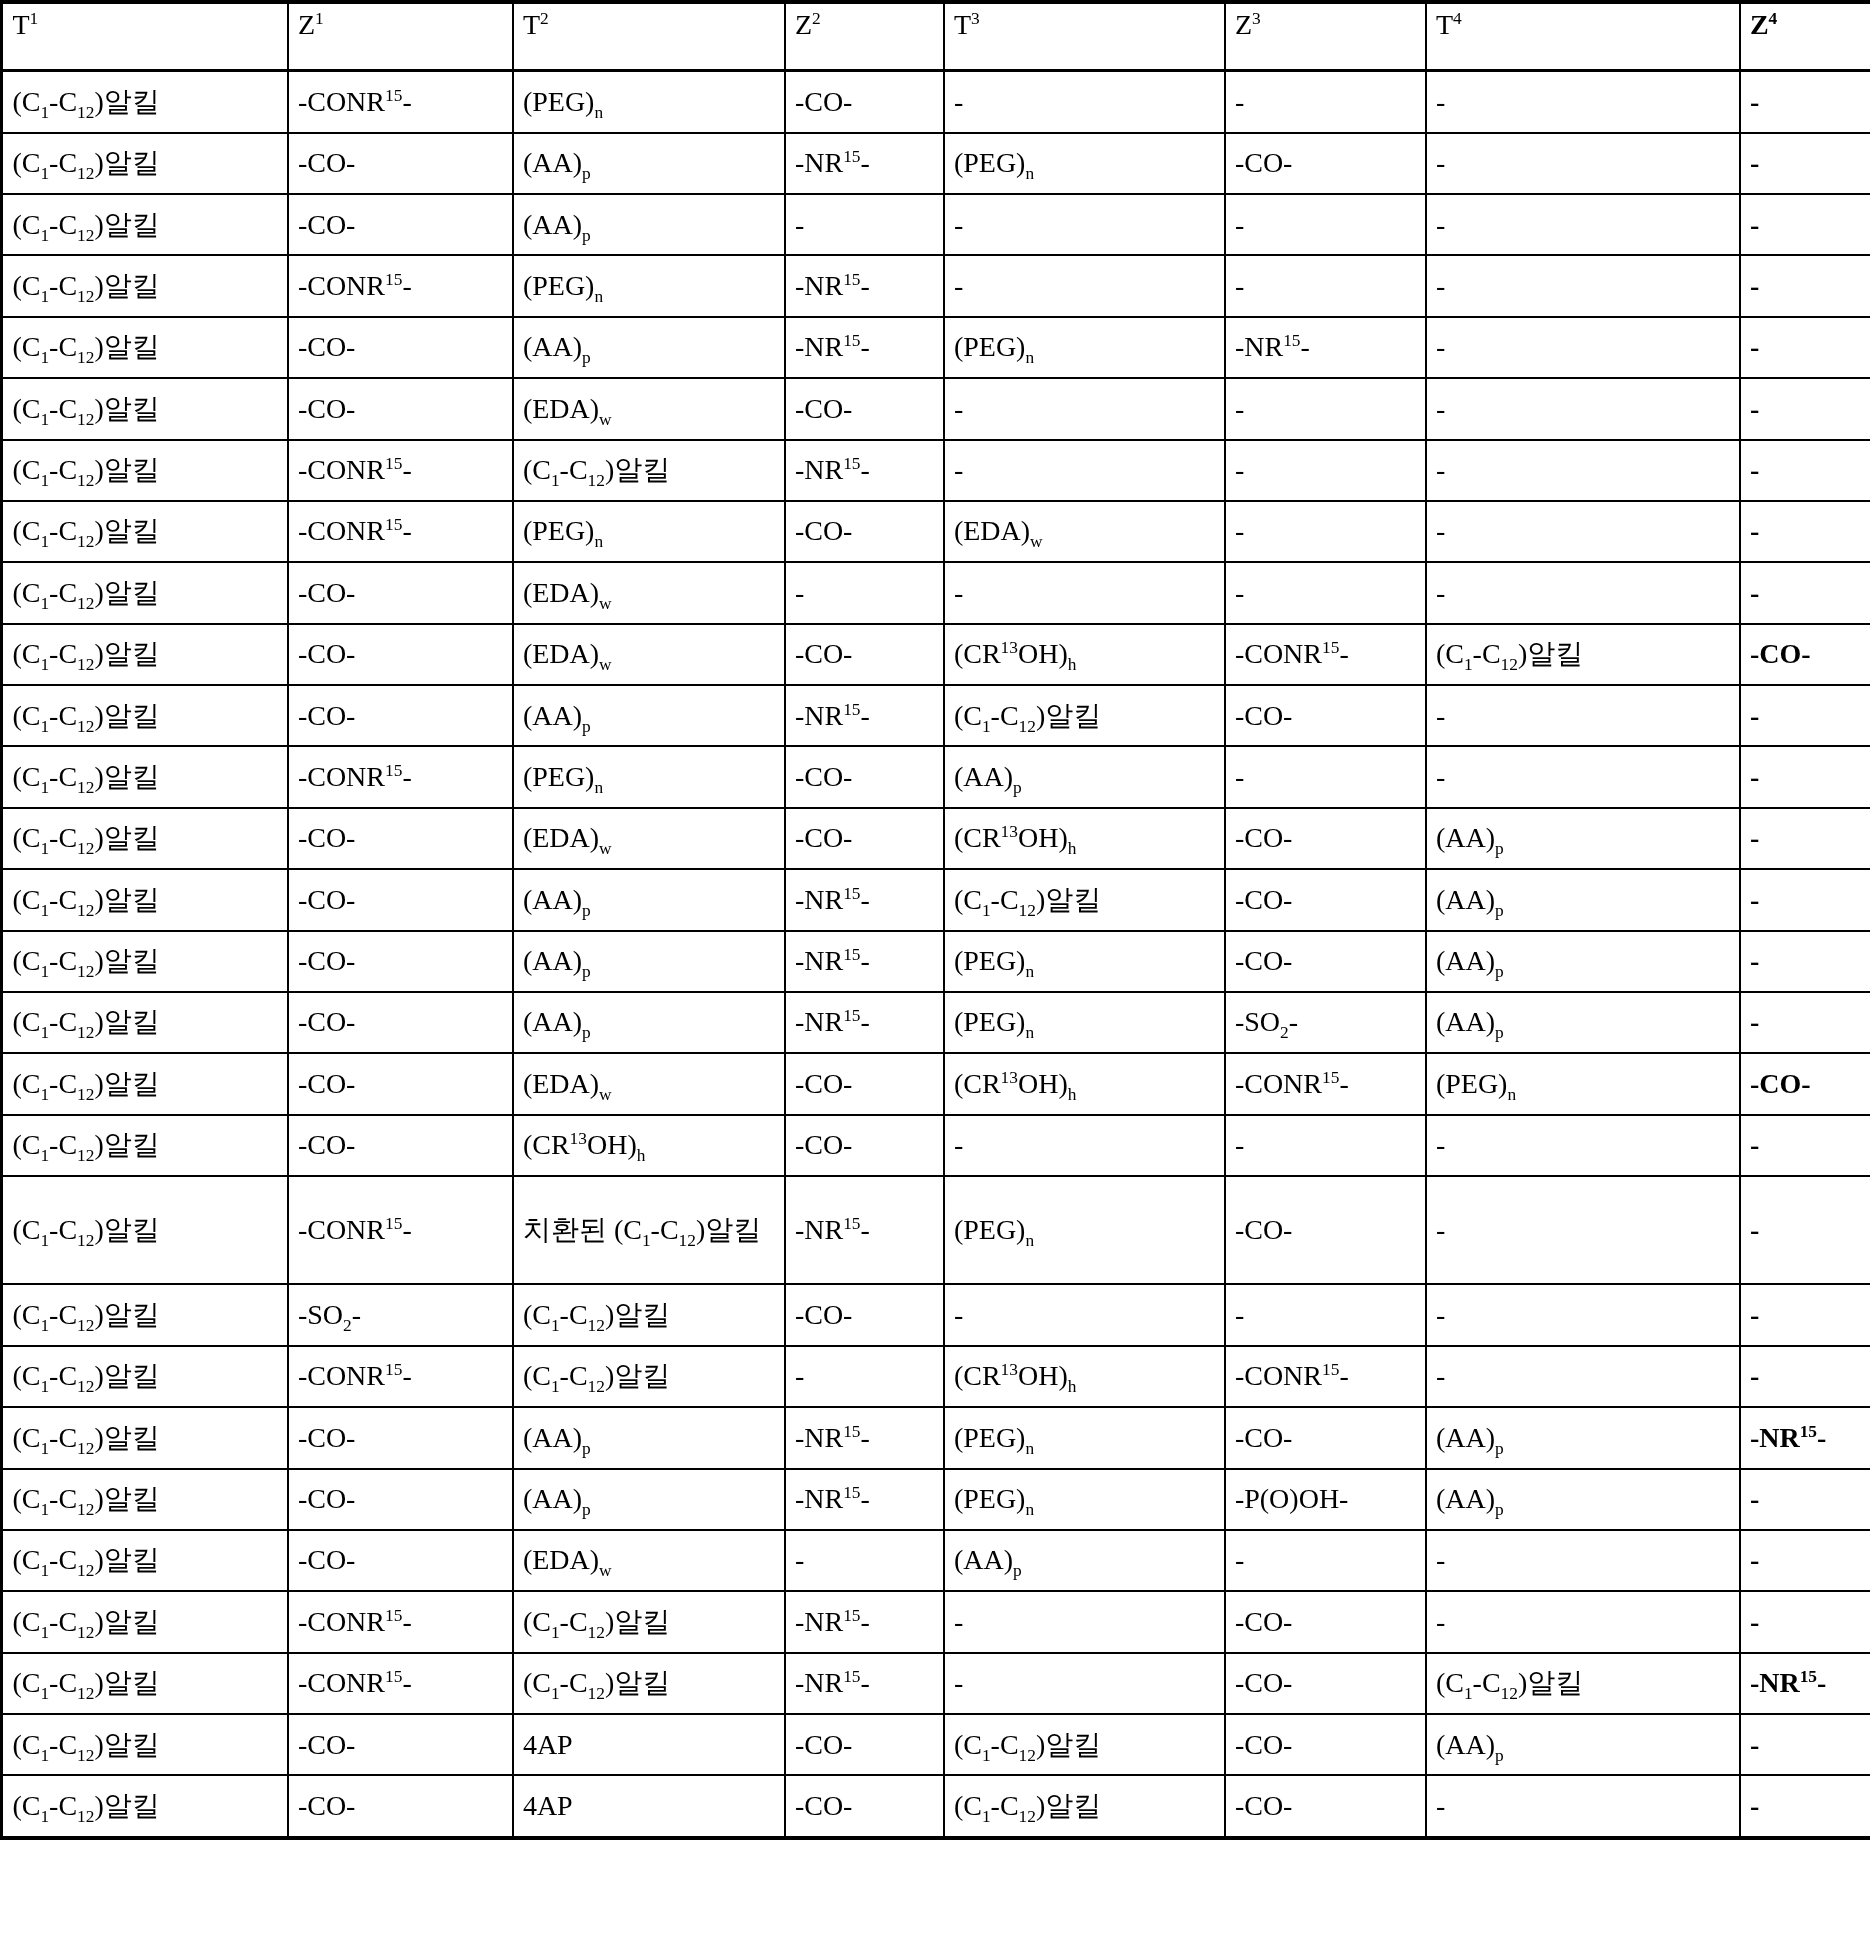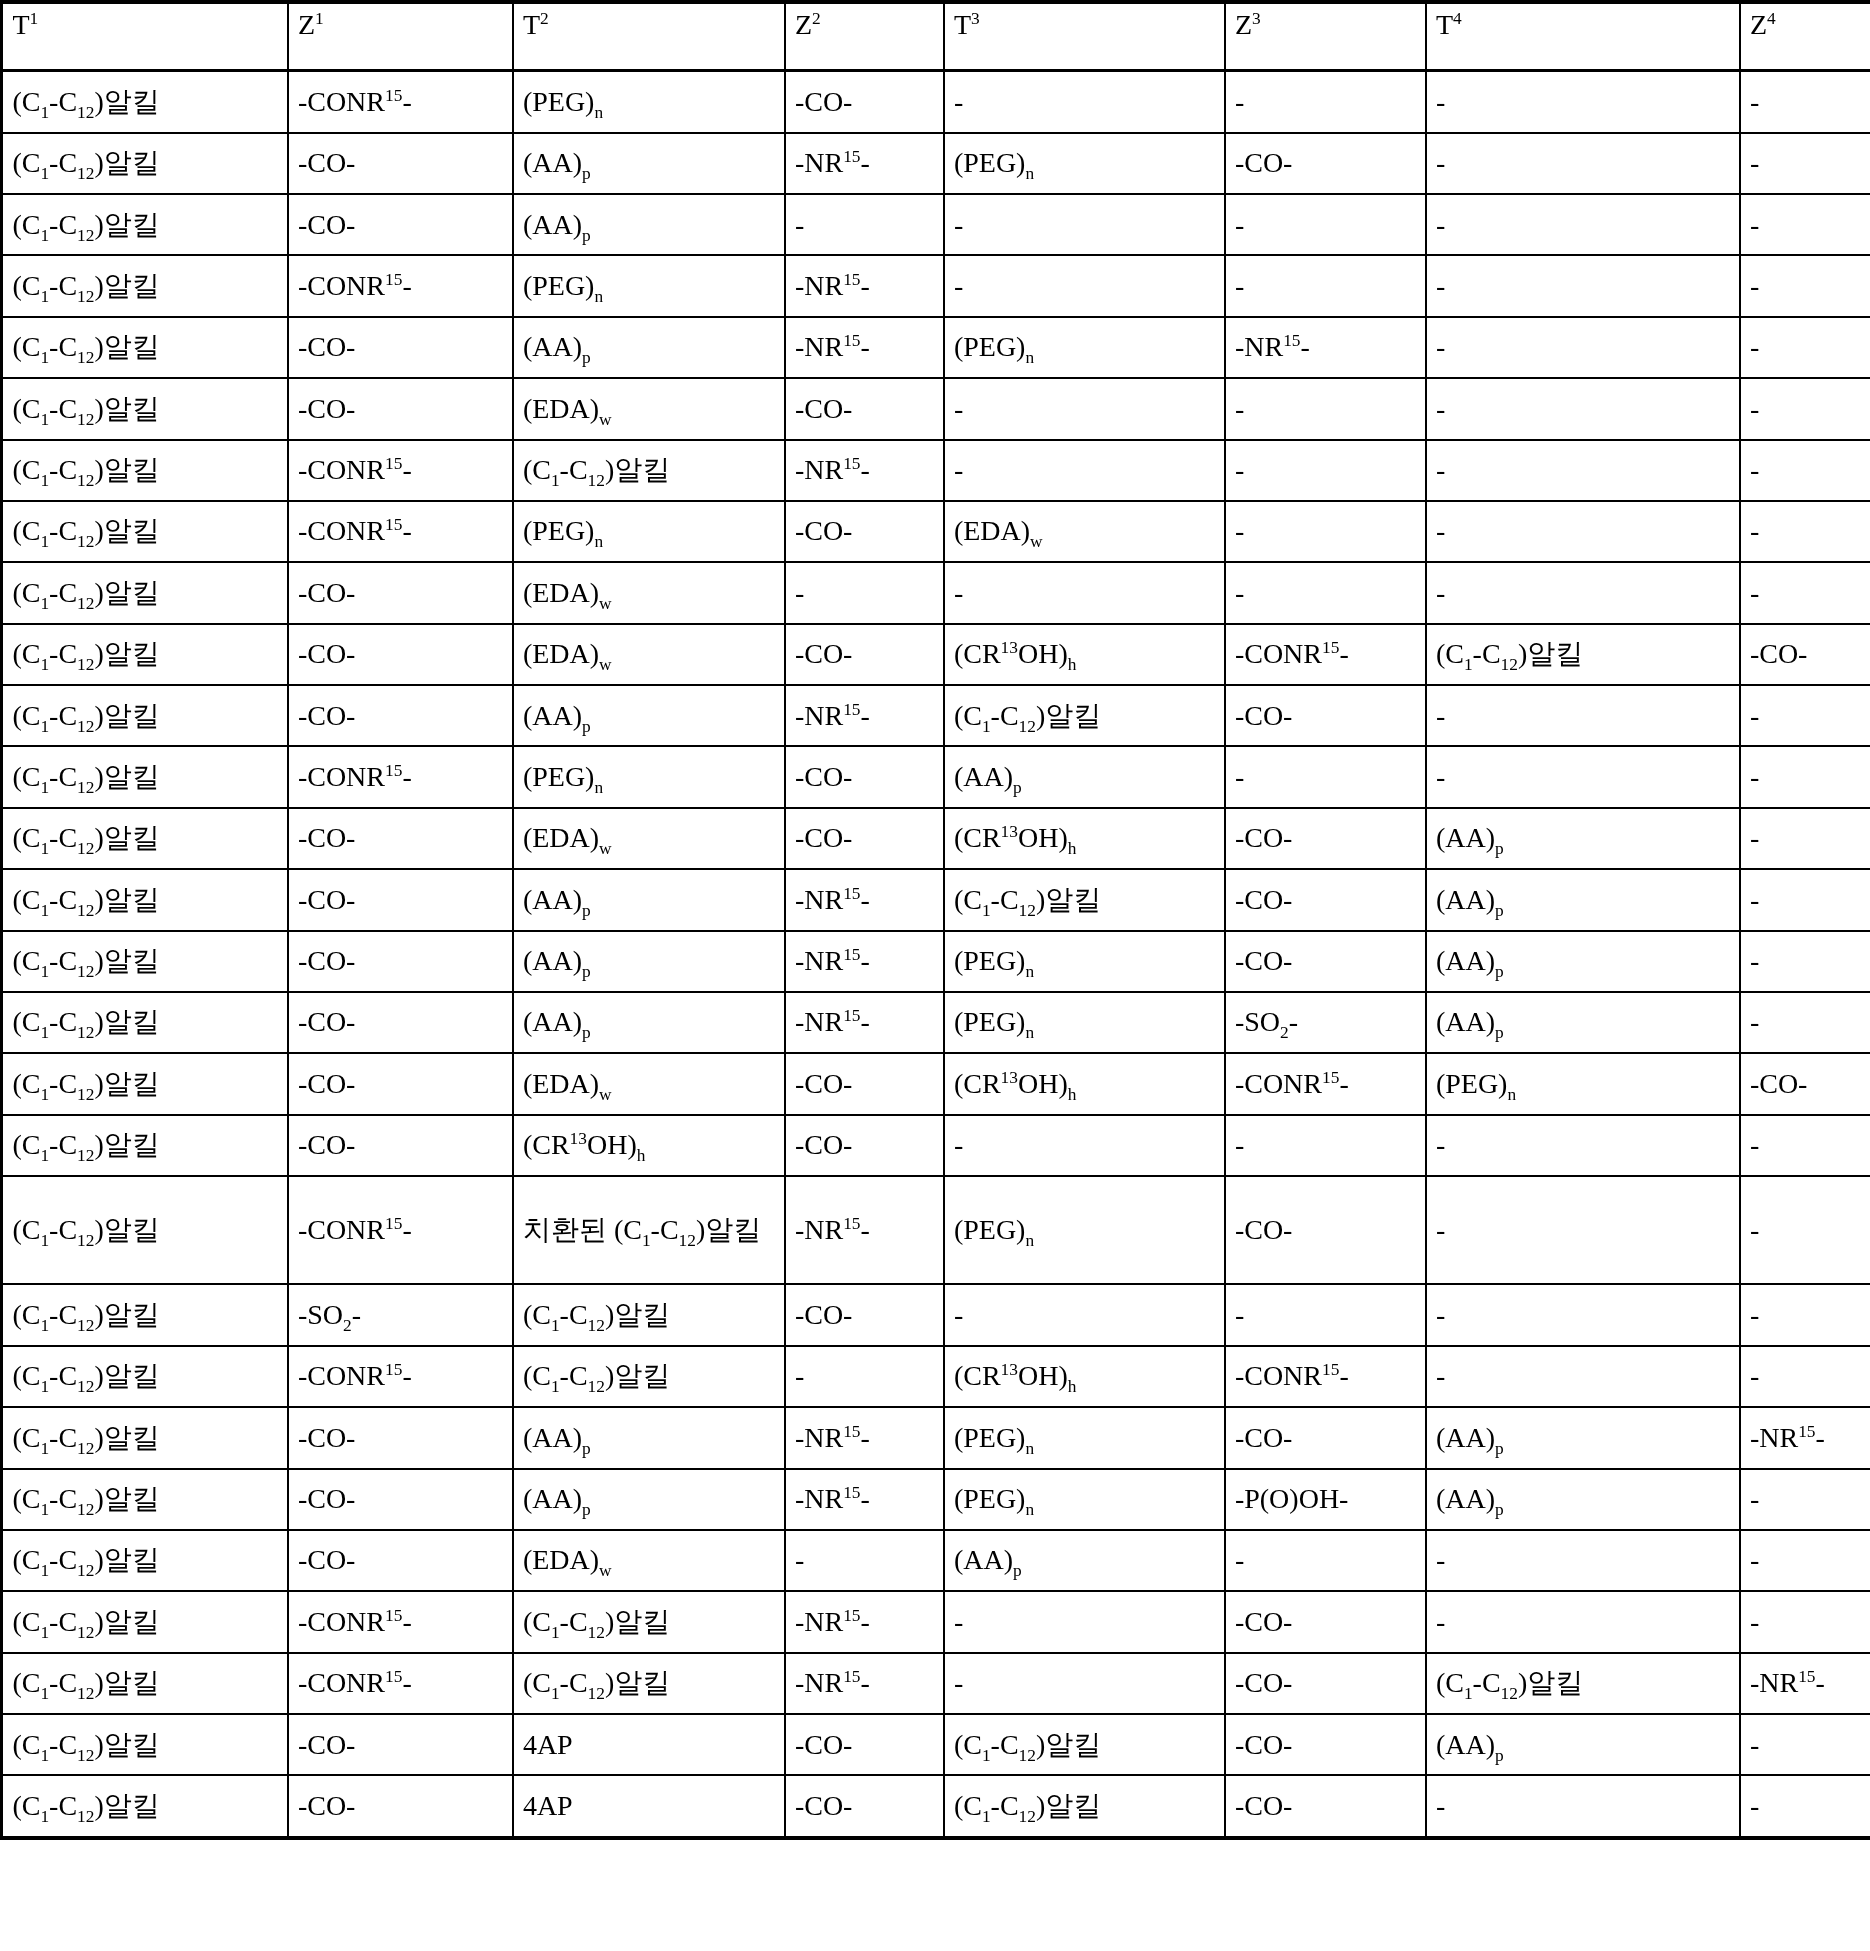--- a/index.html
+++ b/index.html
@@ -37,20 +37,21 @@
     vertical-align: middle;
     text-align: left;
     font-weight: normal;
     font-size: 28px;
     line-height: 1.08;
     white-space: normal;
     overflow: hidden;
   }
   #patent-table th:last-child, #patent-table td:last-child {
     border-right: none;
+    font-weight: bold;
   }
   #patent-table tr.header-row th {
     height: 56px;
     vertical-align: top;
     padding-top: 5.6px;
     border-bottom: 3.7px solid #000;
   }
   #patent-table tr.data-row td {
     height: 52px;
   }

